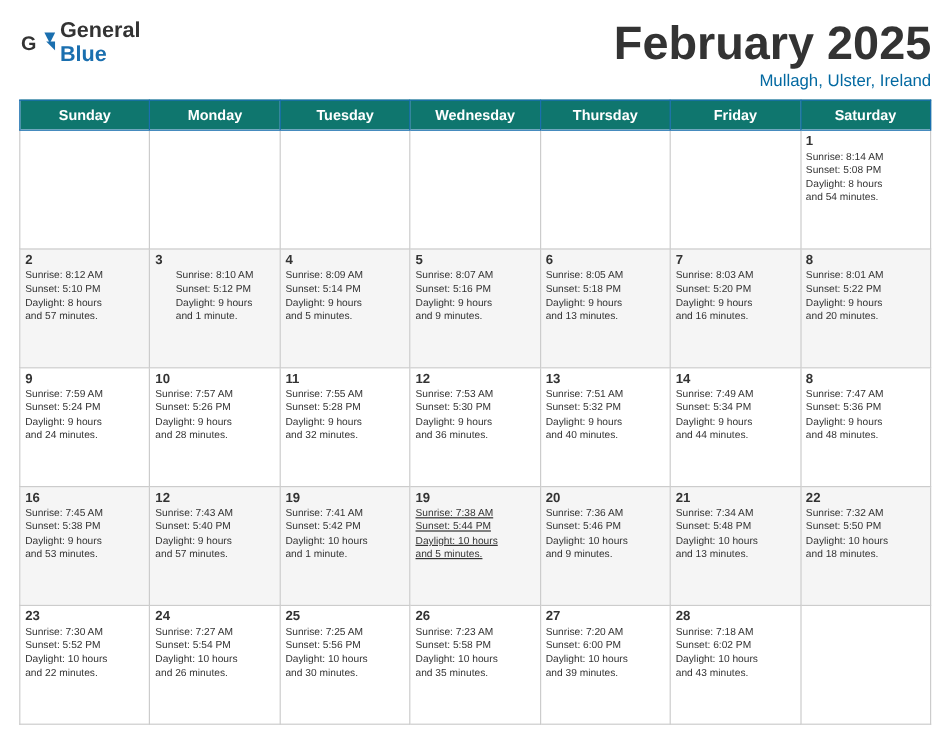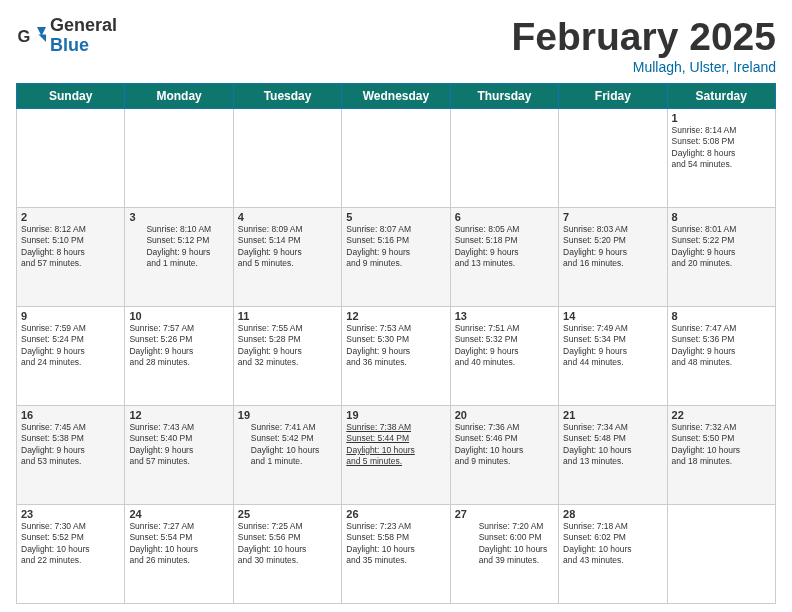--- a/index.html
+++ b/index.html
@@ -263,21 +263,21 @@
           </td>
           <td>
             <span class="day-num">12</span>
             <div class="day-info" style="white-space: pre-line;">Sunrise: 7:43 AM
 Sunset: 5:40 PM
 Daylight: 9 hours
 and 57 minutes.</div>
           </td>
           <td>
             <span class="day-num">19</span>
-            <div class="day-info" style="white-space: pre-line; margin-left: 13px;">Sunrise: 7:41 AM
+            <div class="day-info" style="white-space: pre-line;">Sunrise: 7:41 AM
 Sunset: 5:42 PM
 Daylight: 10 hours
 and 1 minute.</div>
           </td>
           <td>
             <span class="day-num">19</span>
             <div class="day-info" style="white-space: pre-line; text-decoration: underline;">Sunrise: 7:38 AM
 Sunset: 5:44 PM
 Daylight: 10 hours
 and 5 minutes.</div>
@@ -328,21 +328,21 @@
           </td>
           <td>
             <span class="day-num">26</span>
             <div class="day-info" style="white-space: pre-line;">Sunrise: 7:23 AM
 Sunset: 5:58 PM
 Daylight: 10 hours
 and 35 minutes.</div>
           </td>
           <td>
             <span class="day-num">27</span>
-            <div class="day-info" style="white-space: pre-line; margin-left: 24px;">Sunrise: 7:20 AM
+            <div class="day-info" style="white-space: pre-line;">Sunrise: 7:20 AM
 Sunset: 6:00 PM
 Daylight: 10 hours
 and 39 minutes.</div>
           </td>
           <td>
             <span class="day-num">28</span>
             <div class="day-info" style="white-space: pre-line;">Sunrise: 7:18 AM
 Sunset: 6:02 PM
 Daylight: 10 hours
 and 43 minutes.</div>

